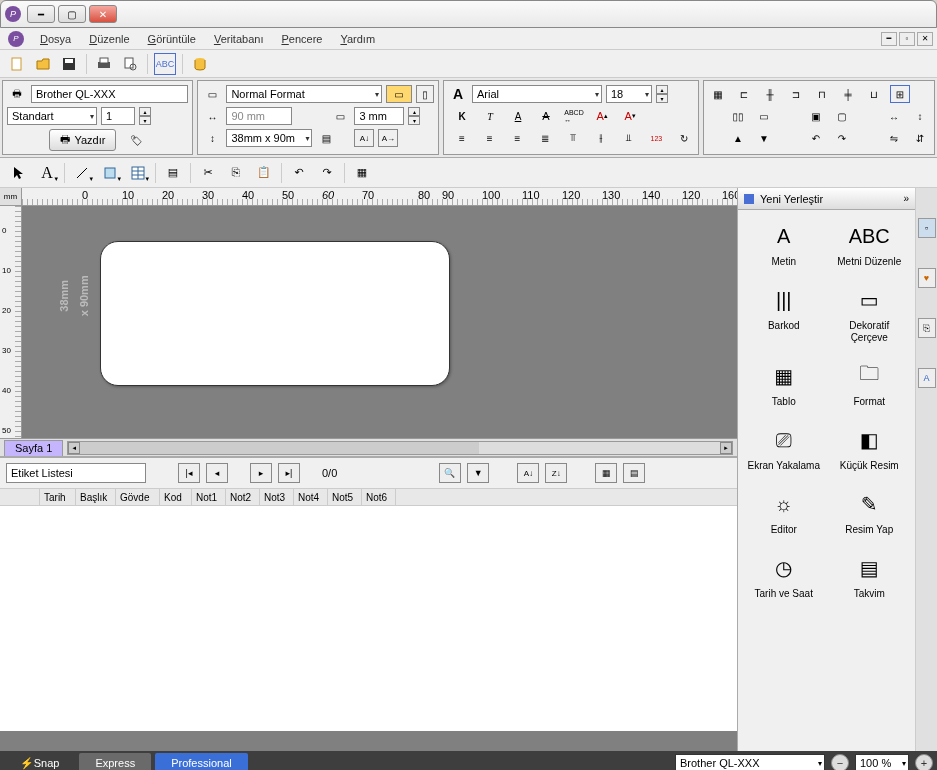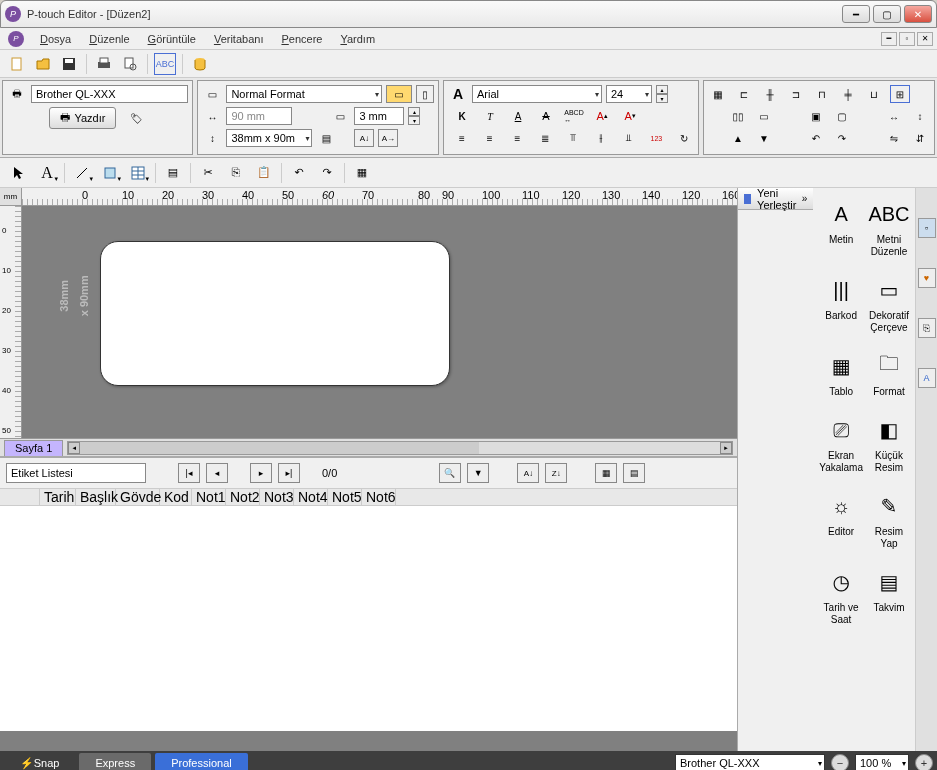--- a/index.html
+++ b/index.html
@@ -63,25 +63,25 @@
 .hscroll { flex: 1; margin: 0 4px; height: 14px; background: #ddd; border: 1px solid #999; position: relative; }
 .hscroll .thumb { position: absolute; left: 12px; width: 60%; top: 0; bottom: 0; background: #ccc; }
 .hscroll .arr { position: absolute; width: 12px; top: 0; bottom: 0; background: #ccc; border: 1px solid #888; font-size: 7px; display: flex; align-items: center; justify-content: center; }
 
 
 .etiket-panel { height: 275px; background: #f0f0f0; border-top: 2px solid #aaa; display: flex; flex-direction: column; }
 .etiket-header { height: 30px; display: flex; align-items: center; padding: 0 6px; gap: 6px; }
 .etiket-title-box { width: 140px; height: 20px; background: white; border: 1px solid #888; padding: 2px 4px; display: flex; align-items: center; }
 .nav-btn { width: 22px; height: 20px; border: 1px solid #888; background: #eee; display: flex; align-items: center; justify-content: center; font-size: 9px; }
 .etiket-cols { height: 18px; background: #e8e8e8; border-top: 1px solid #ccc; border-bottom: 1px solid #ccc; display: flex; }
-.etiket-col { border-right: 1px solid #ccc; padding: 1px 4px; font-size: 14px; display: flex; align-items: center; }
+.etiket-col { border-right: 1px solid #ccc; padding: 1px 4px; font-size: 10px; display: flex; align-items: center; }
 
 
 .side { width: 200px; background: #f0f0f0; border-left: 1px solid #aaa; display: flex; }
-.side-main { flex: 1; display: flex; flex-direction: row; }
+.side-main { flex: 1; display: flex; flex-direction: column; }
 .side-header { height: 22px; background: linear-gradient(to bottom, #fff, #ddd); border-bottom: 1px solid #aaa; display: flex; align-items: center; padding: 0 6px; }
 .side-header .sq { width: 10px; height: 10px; background: #4a6fd4; margin-right: 6px; }
 .side-header .exp { margin-left: auto; font-size: 10px; }
 .side-grid { flex: 1; padding: 10px 6px; display: grid; grid-template-columns: 1fr 1fr; gap: 16px 6px; align-content: start; }
 .side-item { display: flex; flex-direction: column; align-items: center; gap: 4px; }
 .side-item .ic { width: 36px; height: 32px; border: 1px solid transparent; display: flex; align-items: center; justify-content: center; font-size: 20px; }
 .side-item .lbl { font-size: 10px; text-align: center; line-height: 1.2; }
 .side-tabs { width: 22px; background: #e0e0e0; border-left: 1px solid #ccc; display: flex; flex-direction: column; align-items: center; padding-top: 30px; gap: 30px; }
 .side-tab { width: 18px; height: 20px; border: 1px solid #999; background: #eee; font-size: 9px; display: flex; align-items: center; justify-content: center; }
 
@@ -98,21 +98,20 @@
 .zoom-box::after { content: "▾"; position: absolute; right: 2px; font-size: 8px; }
 
 
 .sv { width: 16px; height: 16px; }
 </style>
 </head>
 <body>
 
 <div class="titlebar">
   <div class="app-icon">P</div>
-  <div class="title">P-touch Editor - [Düzen2]</div>
   <div class="win-controls">
     <div class="win-btn">━</div>
     <div class="win-btn">▢</div>
     <div class="win-btn close">✕</div>
   </div>
 </div>
 
 <div class="menubar">
   <div class="menu-icon">P</div>
   <div class="menu-item"><u>D</u><span>osya</span></div>
@@ -171,20 +170,28 @@
     </div>
 </div>
 
 <div class="prop-row">
 
   <div class="prop-panel" style="width:198px;">
     <div class="row">
       <div class="pp-icon">🖶</div>
       <div class="pp-label" style="flex:1;">Brother QL-XXX</div>
     </div>
+    <div class="row">
+      <div class="pp-select" style="width:90px;">Standart</div>
+      <div class="pp-input" style="width:34px;">1</div>
+      <div style="display:flex;flex-direction:column;">
+        <div style="width:12px;height:9px;border:1px solid #888;font-size:6px;text-align:center;">▴</div>
+        <div style="width:12px;height:9px;border:1px solid #888;font-size:6px;text-align:center;">▾</div>
+      </div>
+    </div>
     <div class="row" style="justify-content:center;">
       <div class="pp-btn">
         <span>🖶</span>
         <span>Yazdır</span>
       </div>
       <div class="pp-icon" style="margin-left:6px;">🏷</div>
     </div>
   </div>
 
   <div class="prop-panel" style="width:250px;">
@@ -216,21 +223,21 @@
       <div class="pp-icon" style="border:1px solid #888;">
           <span style="font-size:8px;">A→</span>
         </div>
     </div>
   </div>
 
   <div class="prop-panel" style="width:256px;">
     <div class="row">
       <div class="pp-icon" style="font-weight:bold;font-size:14px;">A</div>
       <div class="pp-select" style="width:130px;">Arial</div>
-      <div class="pp-select" style="width:46px;">24</div>
+      <div class="pp-select" style="width:46px;">18</div>
       <div style="display:flex;flex-direction:column;">
         <div style="width:12px;height:9px;border:1px solid #888;font-size:6px;text-align:center;">▴</div>
         <div style="width:12px;height:9px;border:1px solid #888;font-size:6px;text-align:center;">▾</div>
       </div>
     </div>
     <div class="row" style="gap:8px;padding-left:4px;">
       <div class="pp-icon" style="font-weight:bold;">K</div>
       <div class="pp-icon" style="font-style:italic;font-family:serif;">T</div>
       <div class="pp-icon" style="text-decoration:underline;">A</div>
       <div class="pp-icon">

